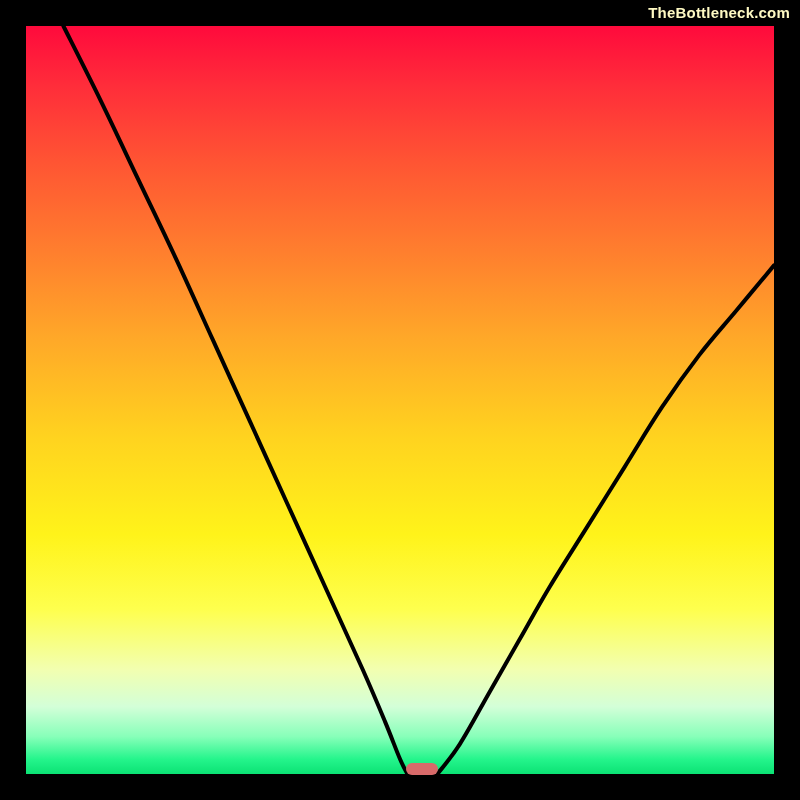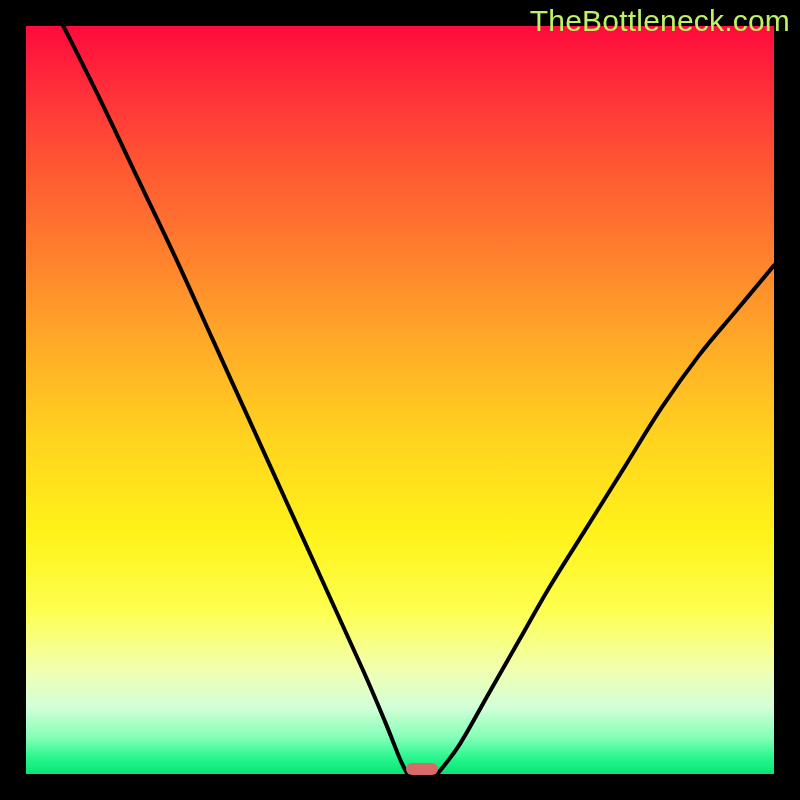--- a/index.html
+++ b/index.html
@@ -37,23 +37,23 @@
       #d3ffd8 91%,
       #87ffb9 95%,
       #25f58c 98%,
       #0be274 100%
     );
   }
   .watermark {
     position: absolute;
     top: 4px;
     right: 10px;
-    color: #bef264;
-    font-size: 30px;
-    font-weight: 400;
+    color: #fef9c3;
+    font-size: 15px;
+    font-weight: 700;
     letter-spacing: 0.2px;
     user-select: none;
   }
   svg.curve {
     position: absolute;
     left: 0;
     top: 0;
     width: 748px;
     height: 748px;
     overflow: visible;

